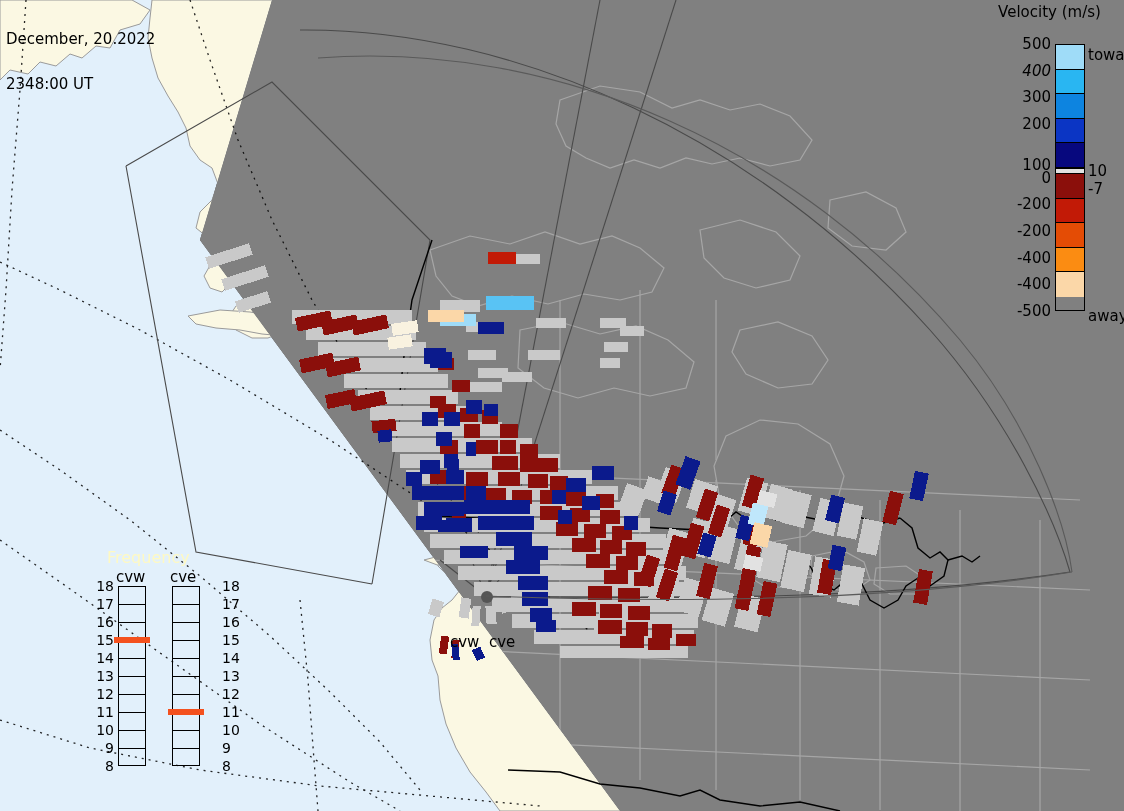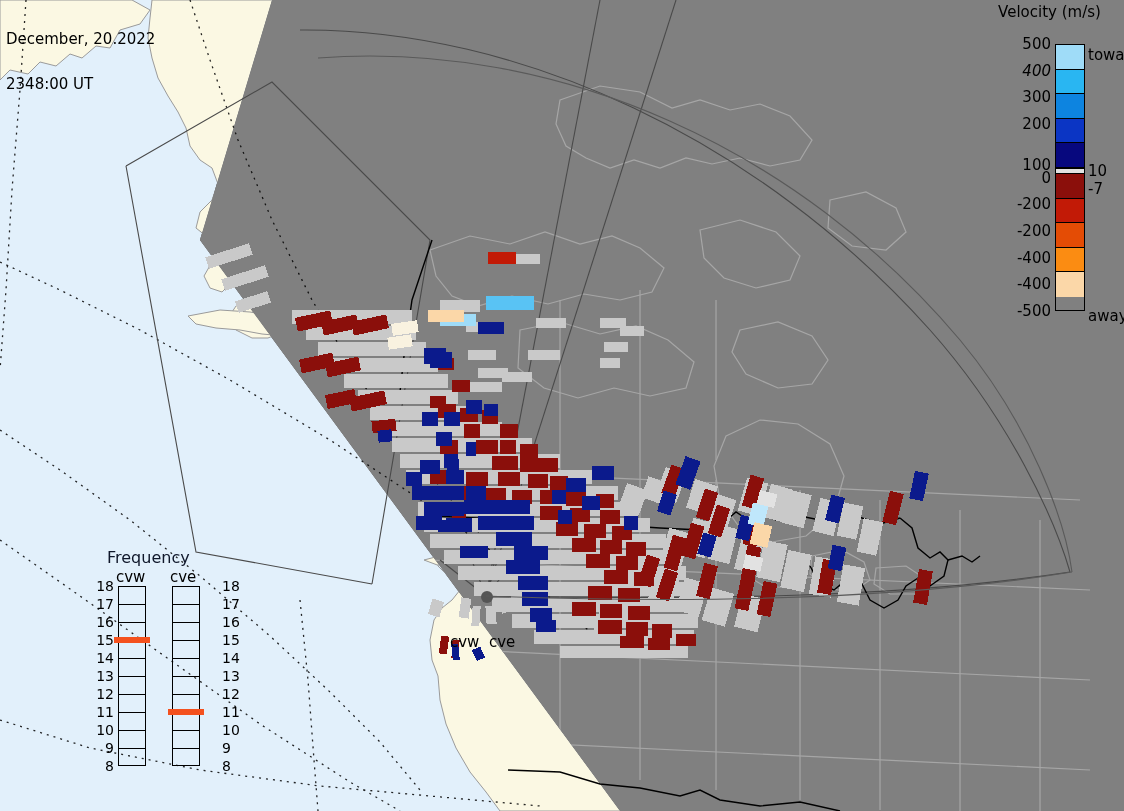--- a/index.html
+++ b/index.html
@@ -16,21 +16,21 @@
            font-size:15px;color:#000;white-space:nowrap;}
   #cbbar{position:absolute;left:1055px;top:44px;width:30px;height:267px;
          border:1px solid #000;box-sizing:border-box;z-index:46;}
   #cbbar .seg{width:100%;box-sizing:border-box;}
   .cbticks{position:absolute;left:995px;top:30px;width:56px;height:295px;z-index:46;}
   .cbticks span{position:absolute;right:0;font-size:15px;color:#000;line-height:15px;white-space:nowrap;}
   .cbside{position:absolute;left:1088px;top:30px;width:60px;height:295px;z-index:46;}
   .cbside span{position:absolute;left:0;font-size:15px;color:#000;line-height:15px;white-space:nowrap;}
   
   #freq{position:absolute;left:85px;top:548px;width:160px;height:235px;z-index:44;}
-  #freqtitle{position:absolute;left:22px;top:0px;font-size:16px;color:#0f172a;white-space:nowrap;}
+  #freqtitle{position:absolute;left:22px;top:0px;font-size:16px;color:#fef9c3;white-space:nowrap;}
   .fqname{position:absolute;font-size:15px;color:#000;white-space:nowrap;}
   .fqbox{position:absolute;border:1px solid #000;box-sizing:border-box;background:transparent;}
   .fqcell{width:100%;box-sizing:border-box;border-bottom:1px solid #000;}
   .fqcell.last{border-bottom:none;}
   .fqmark{position:absolute;background:#f4511e;height:6px;}
   .fqlabs{position:absolute;}
   .fqlabs span{position:absolute;font-size:14px;color:#000;line-height:14px;white-space:nowrap;margin-left:16px;}
   .fqlabs.right span{text-align:left;}
   .fqlabs.left span{text-align:right;width:22px;}
   

